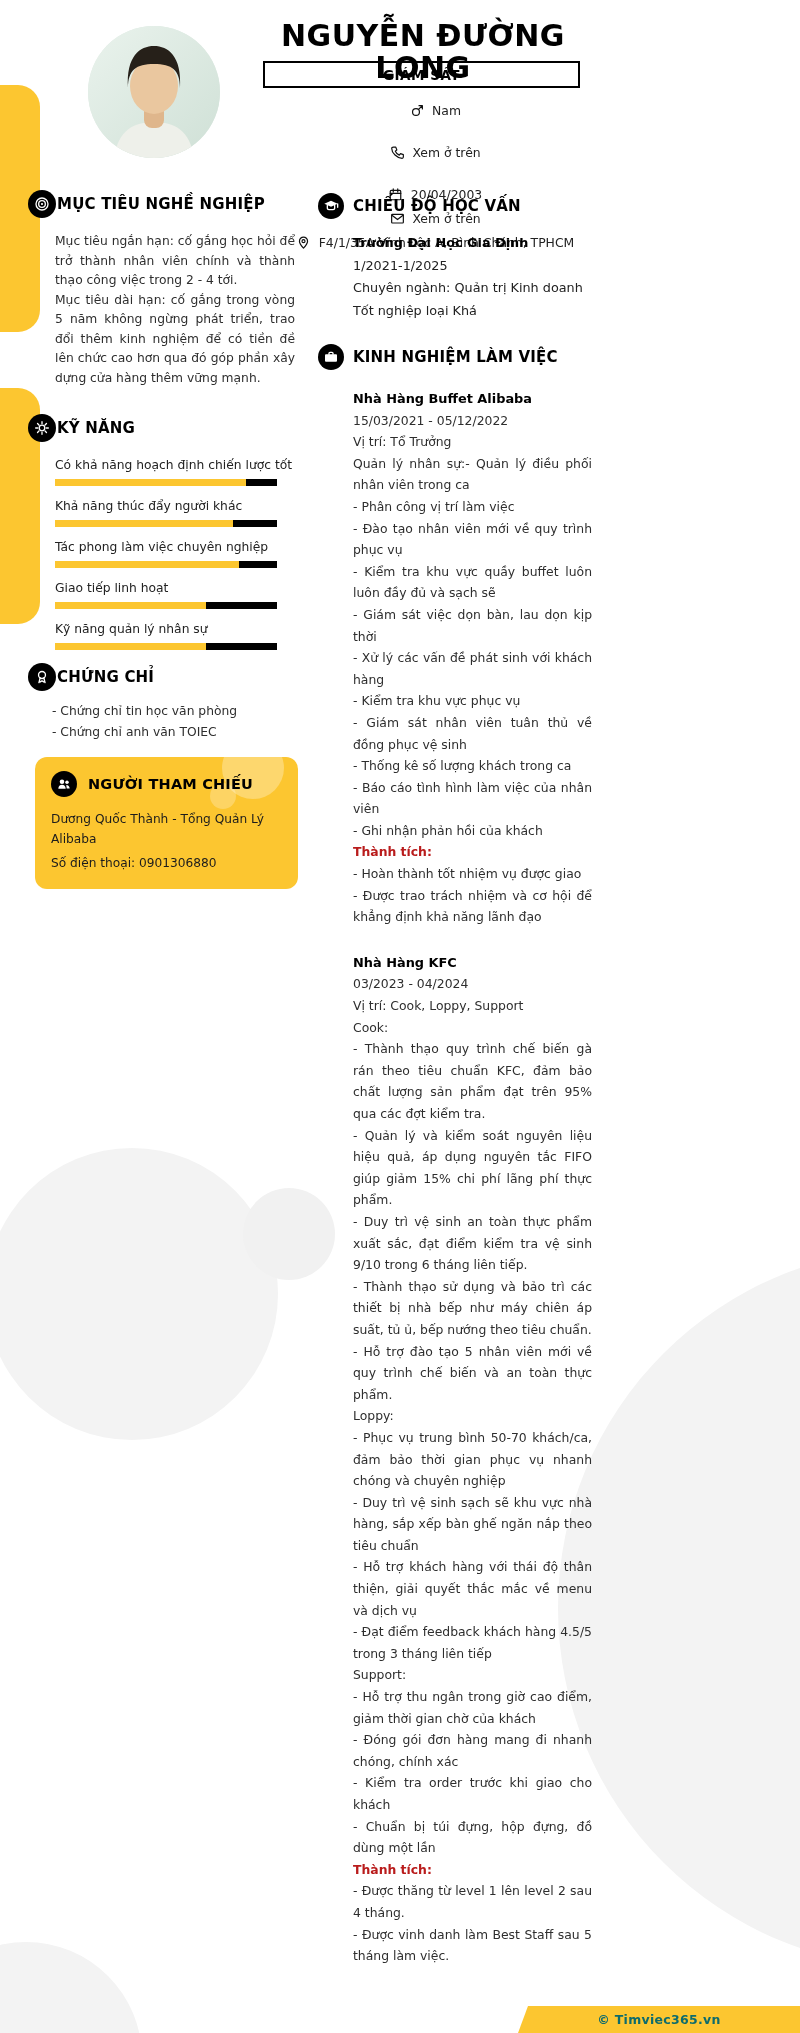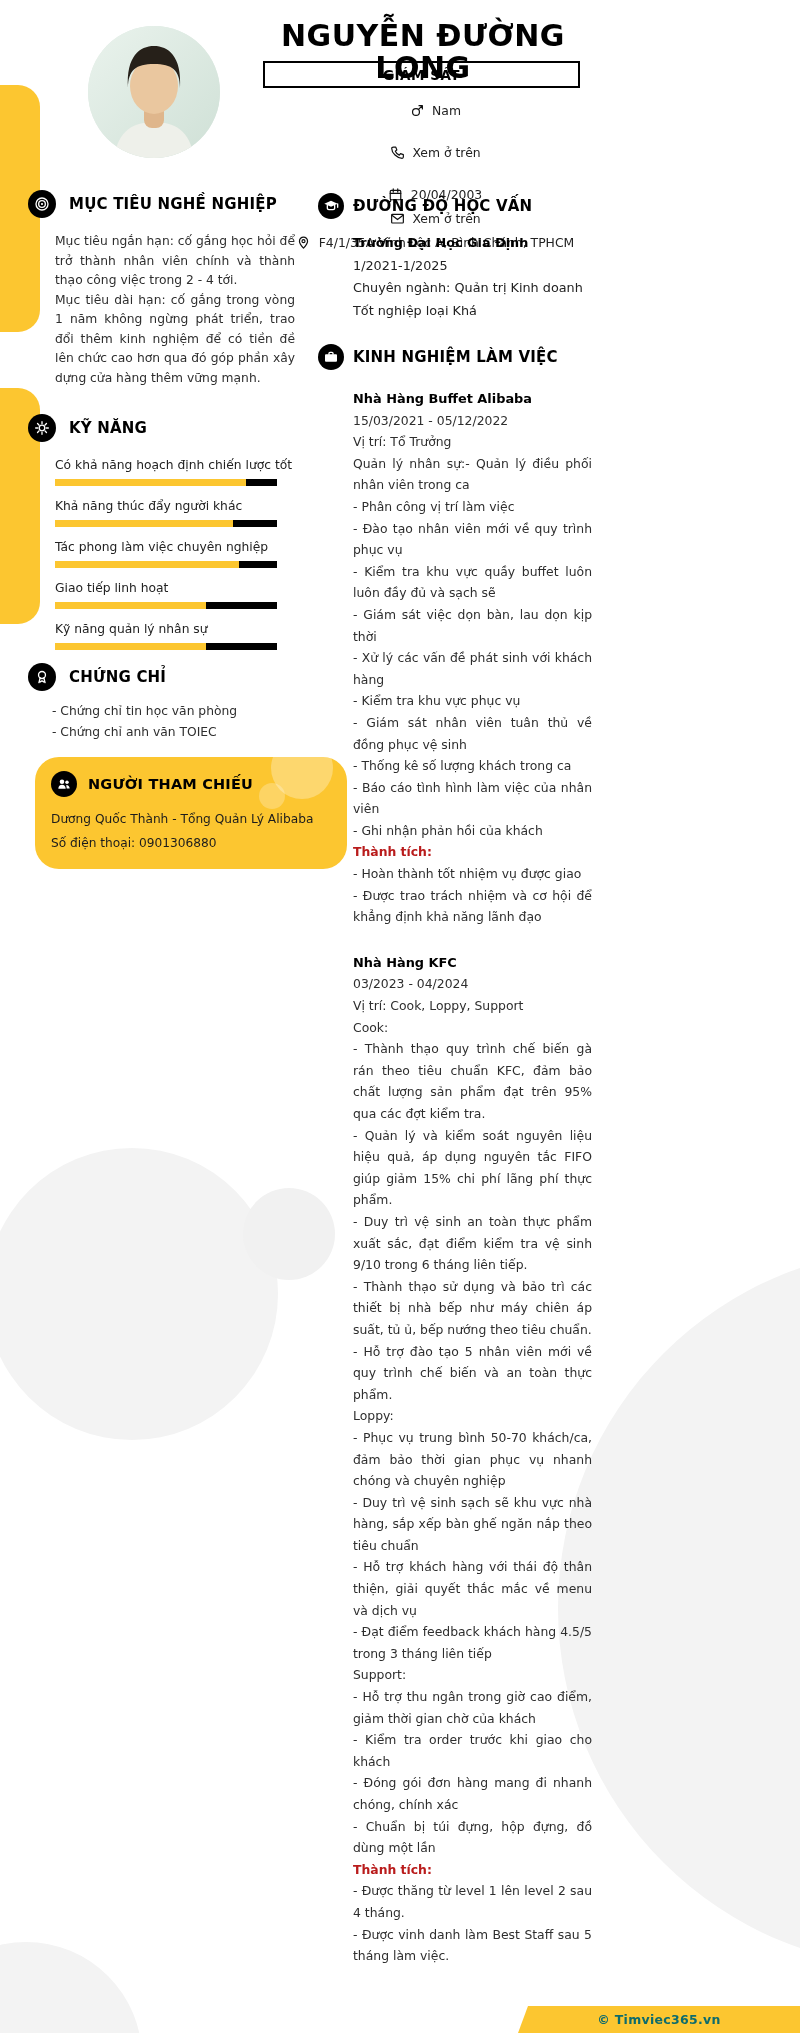--- a/index.html
+++ b/index.html
@@ -32,43 +32,43 @@
   .title-box{position:absolute;left:263px;top:61px;width:317px;height:27px;
     border:2px solid #000;display:flex;align-items:center;justify-content:center;
     font-size:13.5px;font-weight:bold;color:#000;letter-spacing:.5px;}
   .contact{position:absolute;left:278px;top:102px;width:314px;}
   .contact-row{display:flex;align-items:center;gap:26px;margin-bottom:8px;flex-direction:column;}
   .citem{display:flex;align-items:center;gap:7px;font-size:12.4px;color:#222;white-space:nowrap;}
   .cicon{width:16px;height:16px;display:flex;align-items:center;justify-content:center;flex:none;}
   .cicon svg{width:15px;height:15px;stroke:#111;fill:none;stroke-width:1.6;
     stroke-linecap:round;stroke-linejoin:round;}
   
-  .sec-head{display:flex;align-items:center;gap:13px;}
+  .sec-head{display:flex;align-items:center;gap:1px;}
   .sec-head h2{font-size:15px;font-weight:bold;color:#000;letter-spacing:.2px;}
   .ico{width:28px;height:28px;border-radius:50%;background:#000;flex:none;
     display:flex;align-items:center;justify-content:center;}
   .ico svg{width:16px;height:16px;stroke:#fff;fill:none;stroke-width:2;
     stroke-linecap:round;stroke-linejoin:round;}
   .ico-sm{width:26px;height:26px;}
   
   .col-left{position:absolute;left:40px;top:190px;width:258px;z-index:2;}
   .sec-head.offset{margin-left:-12px;}
   .obj-body{margin:14px 0 0 15px;width:240px;}
   .obj-p{font-size:12.3px;line-height:19.5px;text-align:justify;color:#2e2e2e;}
   .sec-skills{margin-top:26px;}
   .skills-body{margin:16px 0 0 15px;width:222px;}
   .skill{margin-bottom:13px;}
   .skill-label{font-size:12.3px;color:#222;margin-bottom:7px;white-space:nowrap;}
   .skill-track{position:relative;height:7px;background:#000;}
   .skill-fill{position:absolute;left:0;top:0;bottom:0;background:var(--yellow);}
   .sec-cert{margin-top:12px;}
   .cert-body{margin:10px 0 0 12px;}
   .cert-line{font-size:12.3px;line-height:21px;color:#2e2e2e;}
-  .ref-box{margin:14px 0 0 -5px;width:312px;background:var(--yellow);
-    border-radius:24px;padding:14px 16px 16px;position:relative;overflow:hidden;}
+  .ref-box{margin:14px 0 0 -5px;width:263px;background:var(--yellow);
+    border-radius:12px;padding:14px 16px 16px;position:relative;overflow:hidden;}
   .ref-box::before{content:"";position:absolute;right:14px;top:-20px;width:62px;height:62px;
     border-radius:50%;background:rgba(255,255,255,.30);}
   .ref-box::after{content:"";position:absolute;right:62px;top:26px;width:26px;height:26px;
     border-radius:50%;background:rgba(255,255,255,.25);}
   .ref-head{gap:11px;position:relative;z-index:1;}
   .ref-head h2{font-size:14.5px;}
   .ref-lines{margin-top:12px;position:relative;z-index:1;}
   .ref-line{font-size:12.2px;line-height:20px;color:#1c1c1c;}
   .ref-line + .ref-line{margin-top:4px;}
   
@@ -183,21 +183,21 @@
               <circle cx="12" cy="12" r="5"></circle>
               <circle cx="12" cy="12" r="1.6" fill="#fff" stroke="none"></circle>
             </svg>
         </span>
         <h2>MỤC TIÊU NGHỀ NGHIỆP</h2>
       </div>
       <div class="obj-body">
 
           <p class="obj-p">Mục tiêu ngắn hạn: cố gắng học hỏi để trở thành nhân viên chính  và thành thạo công việc trong 2 - 4 tới.</p>
 
-          <p class="obj-p">Mục tiêu dài hạn: cố gắng trong vòng 1 năm không ngừng phát triển, trao đổi thêm kinh nghiệm để có tiền đề lên chức cao hơn qua đó góp phần xây dựng cửa hàng thêm vững mạnh.</p>
+          <p class="obj-p">Mục tiêu dài hạn: cố gắng trong vòng 5 năm không ngừng phát triển, trao đổi thêm kinh nghiệm để có tiền đề lên chức cao hơn qua đó góp phần xây dựng cửa hàng thêm vững mạnh.</p>
         </div>
     </section>
 
     <section class="sec-skills">
       <div class="sec-head offset">
         <span class="ico">
           <svg viewBox="0 0 24 24">
               <circle cx="12" cy="12" r="4.2"></circle>
               <path d="M12 2.5 v3 M12 18.5 v3 M2.5 12 h3 M18.5 12 h3 M5.3 5.3 l2.1 2.1 M16.6 16.6 l2.1 2.1 M18.7 5.3 l-2.1 2.1 M7.4 16.6 l-2.1 2.1"></path>
             </svg>
@@ -287,21 +287,21 @@
 
     <section class="sec-edu">
       <div class="sec-head">
         <span class="ico ico-sm">
           <svg viewBox="0 0 24 24">
             <path d="M12 4 L22 8.5 12 13 2 8.5 z" fill="#fff" stroke="none"></path>
             <path d="M6.5 11 v4.2 c0 1.2 2.5 2.3 5.5 2.3 s5.5 -1.1 5.5 -2.3 V11"></path>
             <path d="M22 9 v5"></path>
           </svg>
         </span>
-        <h2>ĐƯỜNG ĐỘ HỌC VẤN</h2>
+        <h2>CHIẾU ĐỘ HỌC VẤN</h2>
       </div>
       <div class="edu-body">
         <p class="bold">Trường Đại Học Gia Định</p>
         <p>1/2021-1/2025</p>
         <p>Chuyên ngành: Quản trị Kinh doanh</p>
         <p>Tốt nghiệp loại Khá</p>
       </div>
     </section>
 
     <section class="sec-exp">
@@ -376,23 +376,23 @@
             <p class="jline">- Duy trì vệ sinh sạch sẽ khu vực nhà hàng, sắp xếp bàn ghế ngăn nắp theo tiêu chuẩn</p>
 
             <p class="jline">- Hỗ trợ khách hàng với thái độ thân thiện, giải quyết thắc mắc về menu và dịch vụ</p>
 
             <p class="jline">- Đạt điểm feedback khách hàng 4.5/5 trong 3 tháng liên tiếp</p>
 
             <p class="jline">Support:</p>
 
             <p class="jline">- Hỗ trợ thu ngân trong giờ cao điểm, giảm thời gian chờ của khách</p>
 
+            <p class="jline">- Đóng gói đơn hàng mang đi nhanh chóng, chính xác</p>
+
             <p class="jline">- Kiểm tra order trước khi giao cho khách</p>
-
-            <p class="jline">- Đóng gói đơn hàng mang đi nhanh chóng, chính xác</p>
 
             <p class="jline">- Chuẩn bị túi đựng, hộp đựng, đồ dùng một lần</p>
 
             <p class="jline bold">Thành tích:</p>
 
             <p class="jline">- Được thăng từ level 1 lên level 2 sau 4 tháng.</p>
 
             <p class="jline">- Được vinh danh làm Best Staff sau 5 tháng làm việc.</p>
           </div>
       </article>

